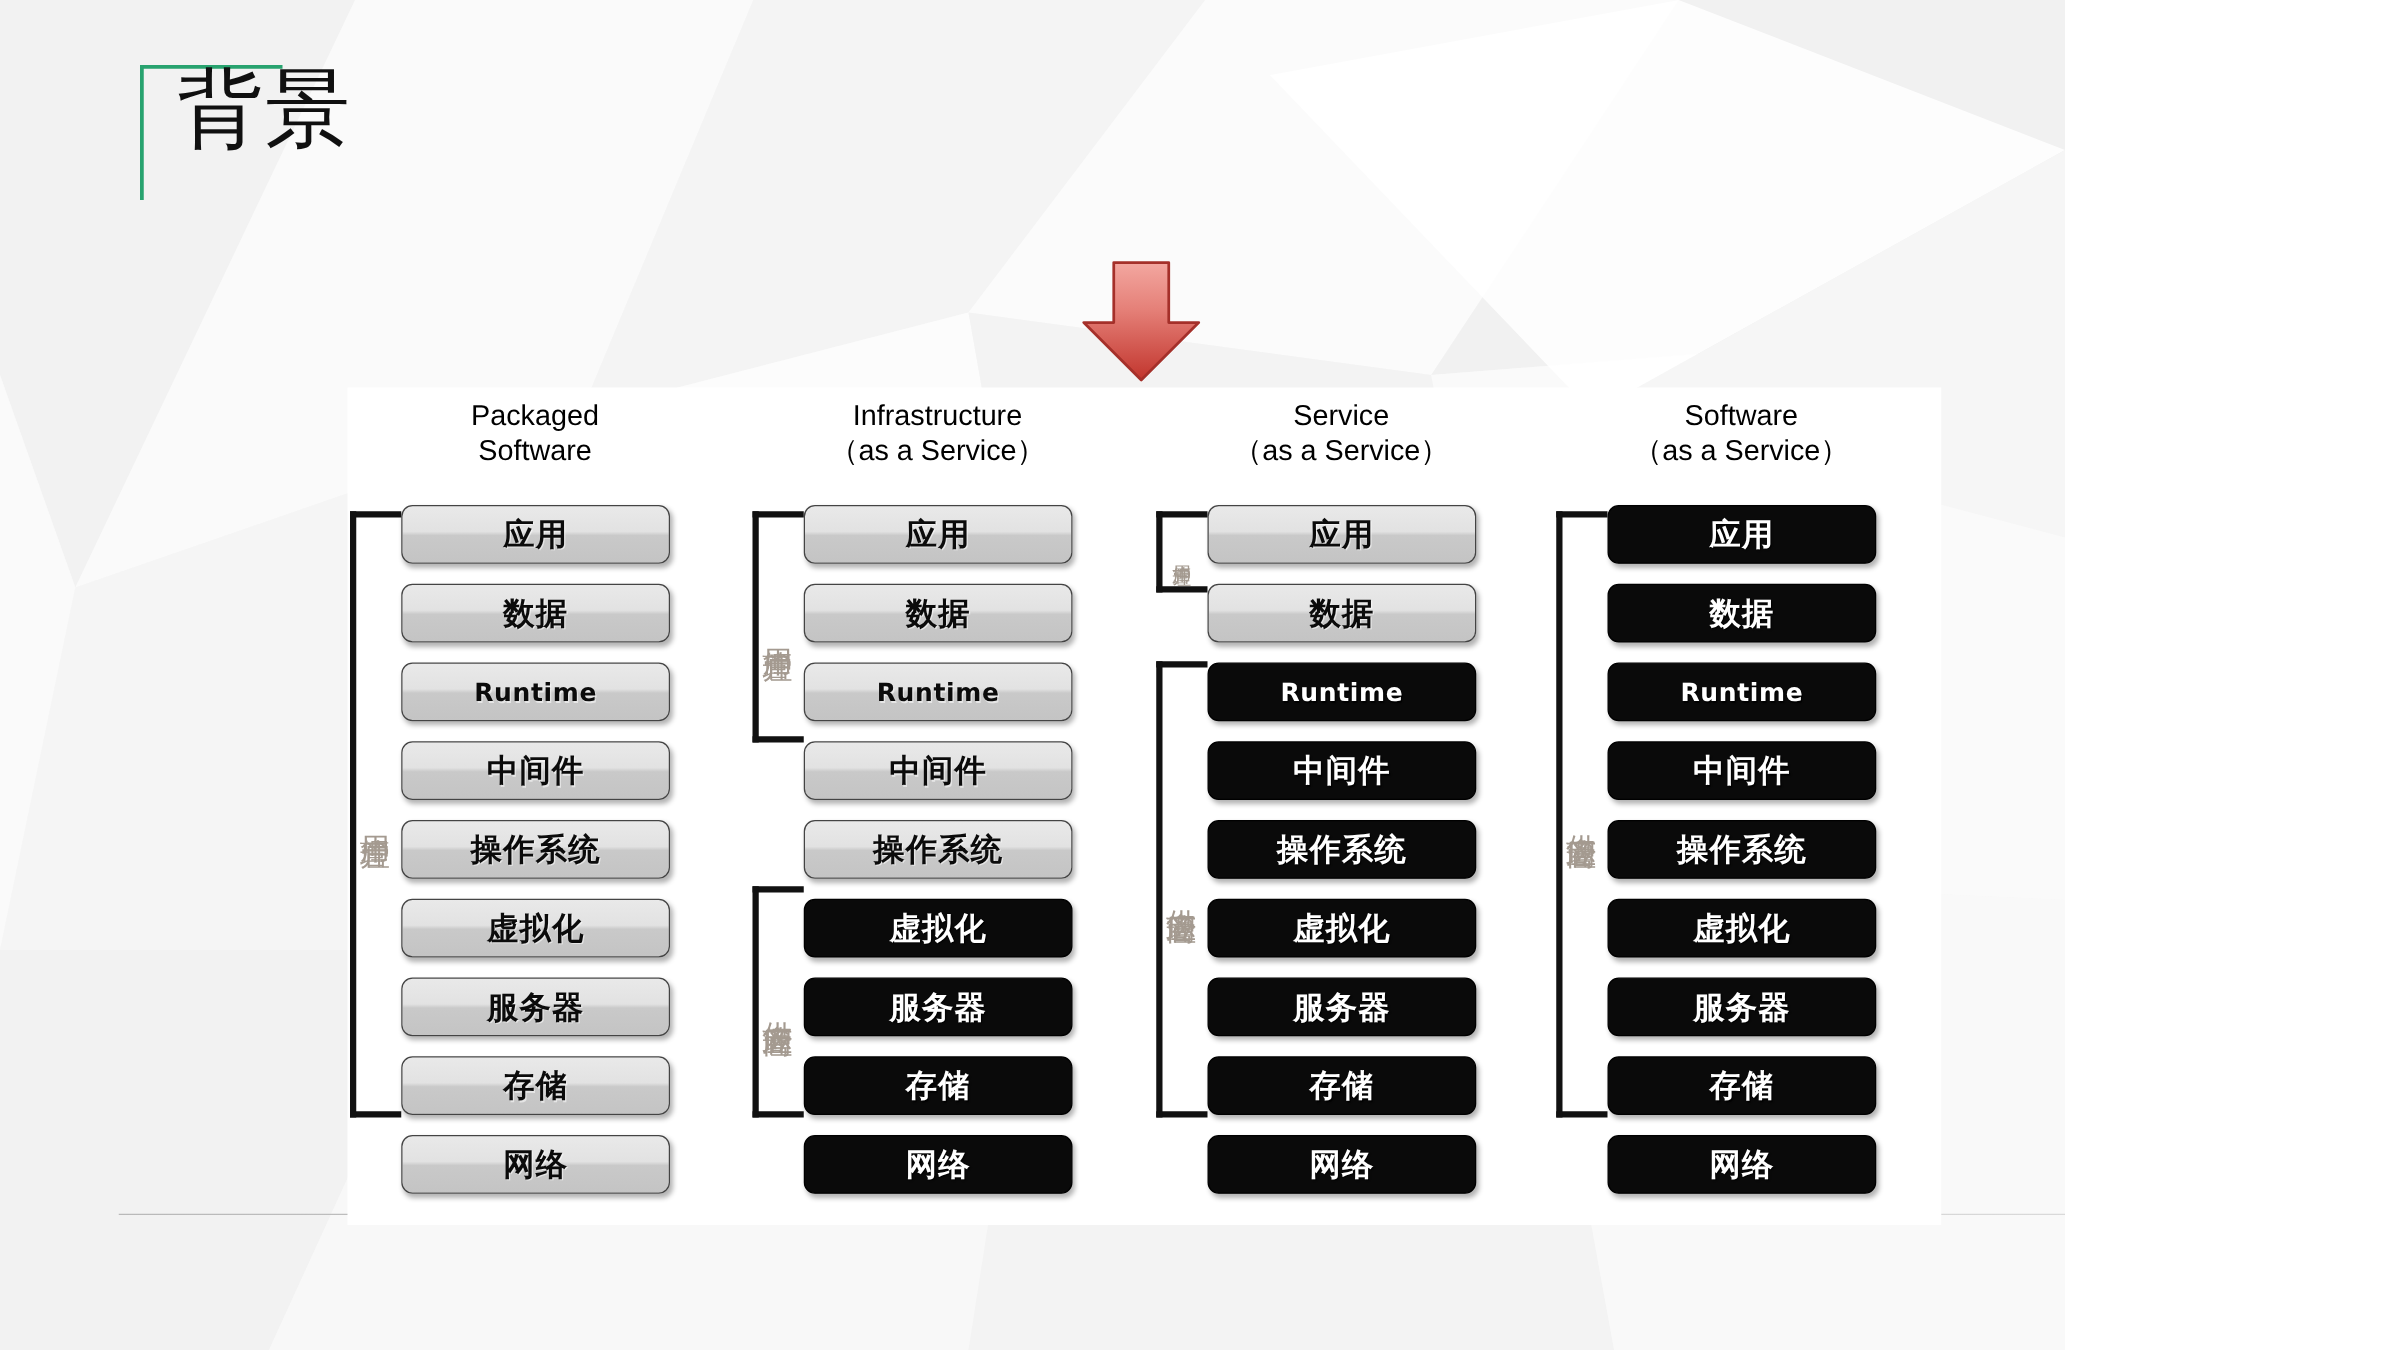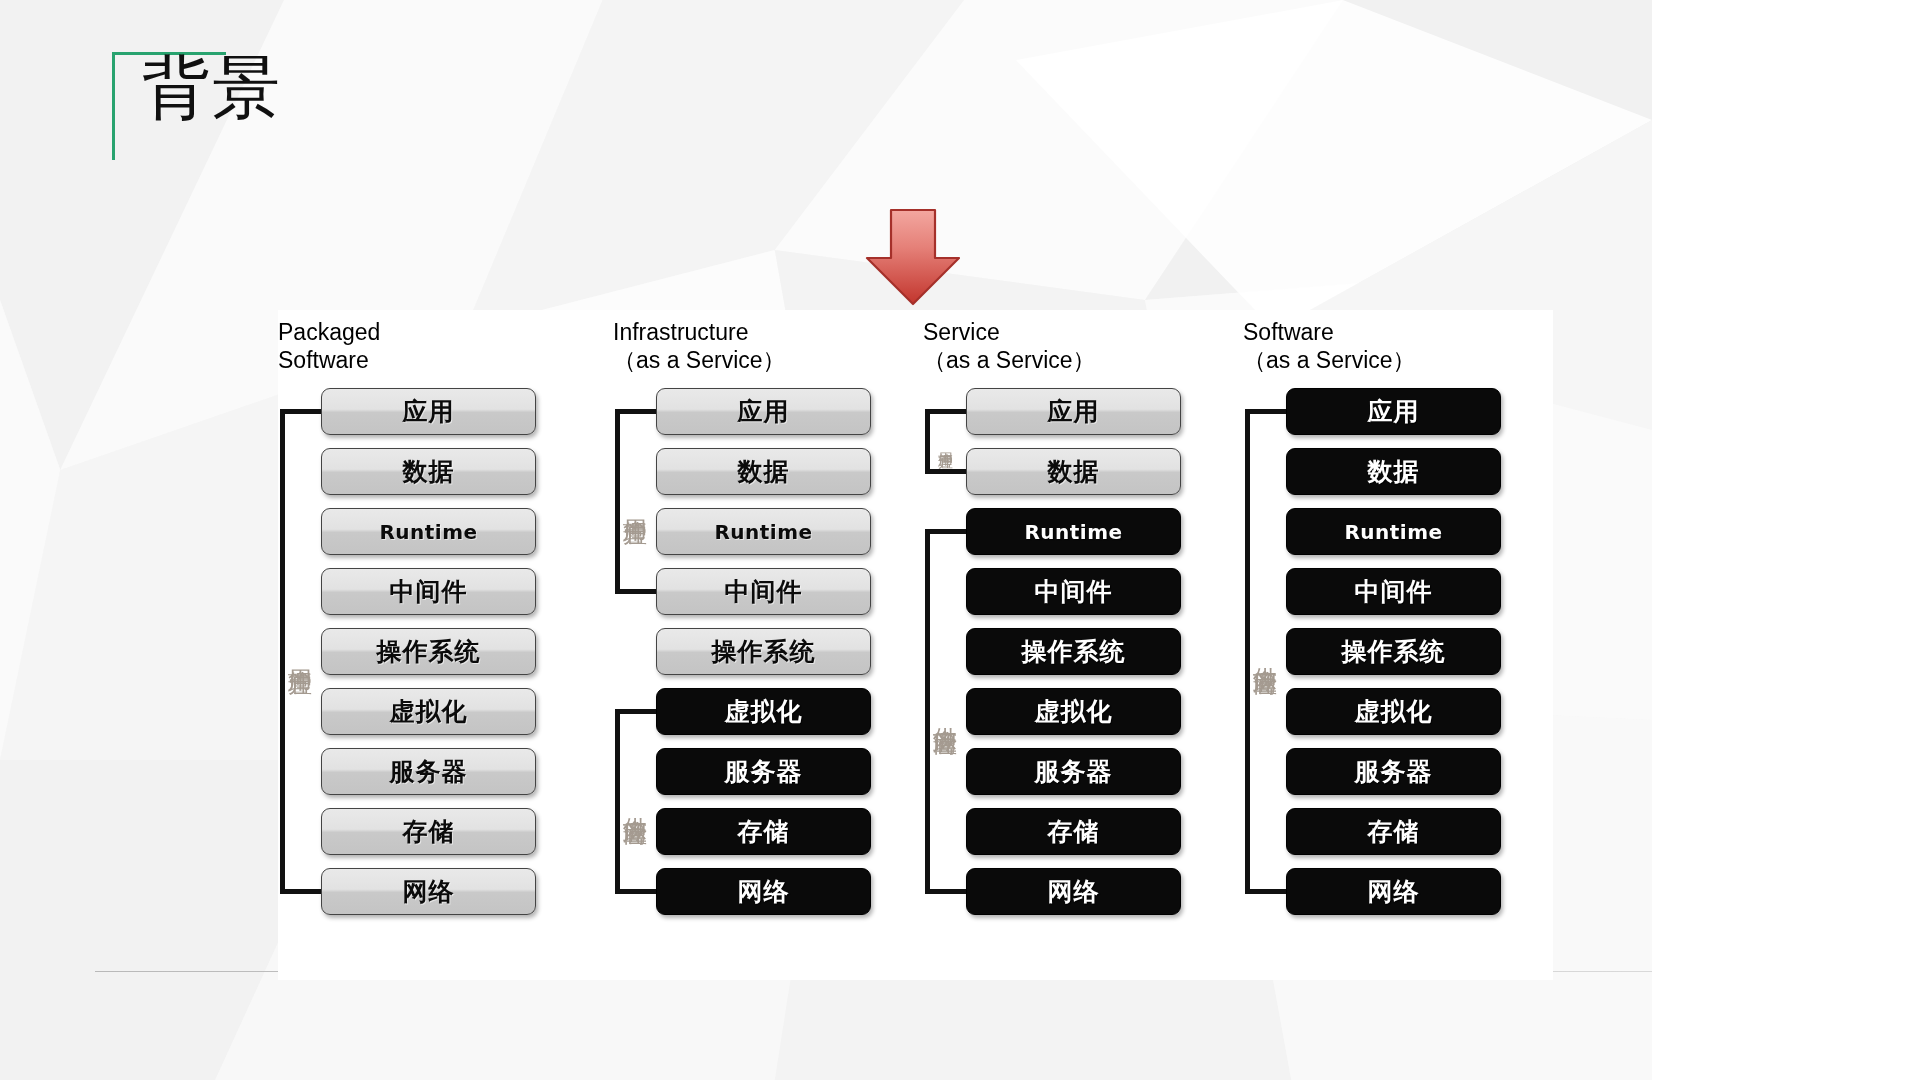--- a/index.html
+++ b/index.html
@@ -69,20 +69,21 @@
   }
   .column {
     position: absolute;
     top: 0;
     width: 300px;
     height: 100%;
   }
   .col-header {
     position: absolute;
     top: 8px; left: 0; right: 0;
+    text-align: center;
     font-family: "Liberation Sans", "DejaVu Sans", sans-serif;
     font-size: 23px;
     color: #000000;
     line-height: 1.22;
   }
   .col-header .l2 { display: block; }
 
   .stack {
     position: absolute;
     top: 78px;
@@ -93,20 +94,21 @@
     position: relative;
     height: 47px;
     margin-bottom: 13px;
     border-radius: 9px;
     box-sizing: border-box;
     display: flex;
     align-items: center;
     justify-content: center;
     font-size: 25px;
     box-shadow: 2px 3px 4px rgba(0,0,0,0.30);
+    margin-top: 16px;
   }
   .layer-box.gray {
     background: linear-gradient(to bottom, #e9e9e9 0%, #e2e2e2 45%, #c9c9c9 52%, #c4c4c4 100%);
     border: 1.5px solid #444;
     color: #0b0b0b;
     text-shadow: 1px 1px 0 rgba(255,255,255,0.55);
   }
   .layer-box.black {
     background: #0a0a0a;
     border: 1.5px solid #000;
@@ -220,21 +222,21 @@
           <div class="layer-box gray">
             <span class="lbl-cn">存储</span>
           </div>
           <div class="layer-box gray">
             <span class="lbl-cn">网络</span>
           </div>
         </div>
         <div class="bracket" style="left: 2px; top: 99px; width: 41px; height: 485px;"></div>
         <div class="bracket-label" style="left: 7px; top: 99px; height: 485px; width: 30px; display: flex; align-items: center; justify-content: center;">用户管理</div>
       </div>
-      <div class="column" style="left: 335px; width: 300px;">
+      <div class="column" style="left: 322px; width: 300px;">
         <div class="col-header"><span>Infrastructure</span><span class="l2">（as a Service）</span></div>
         <div class="stack" style="left: 43px; width: 215px; top: 78px;">
           <div class="layer-box gray">
             <span class="lbl-cn">应用</span>
           </div>
           <div class="layer-box gray">
             <span class="lbl-cn">数据</span>
           </div>
           <div class="layer-box gray">
             <span class="lbl-en">Runtime</span>

